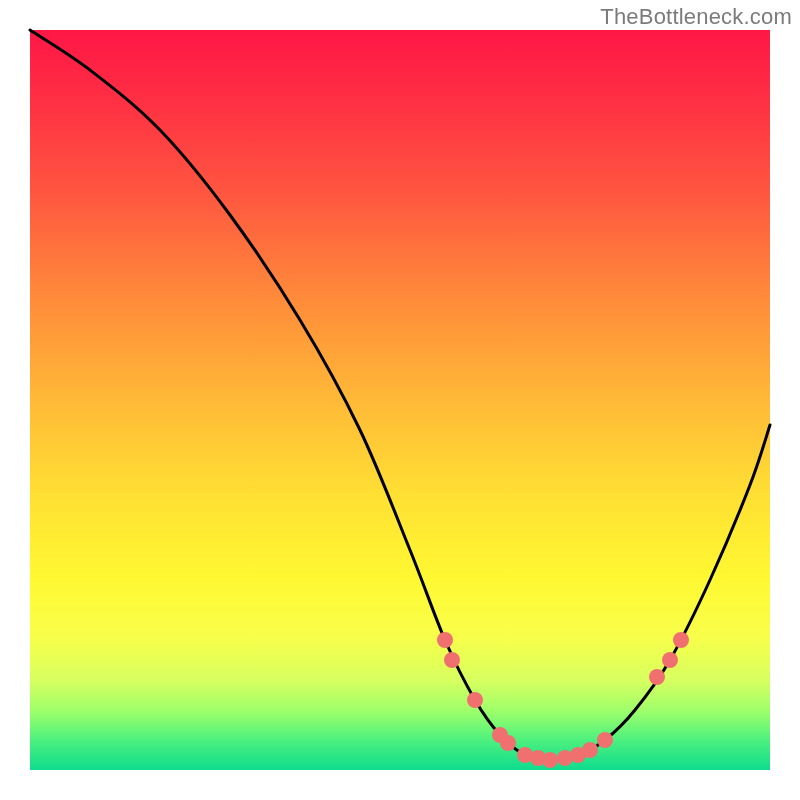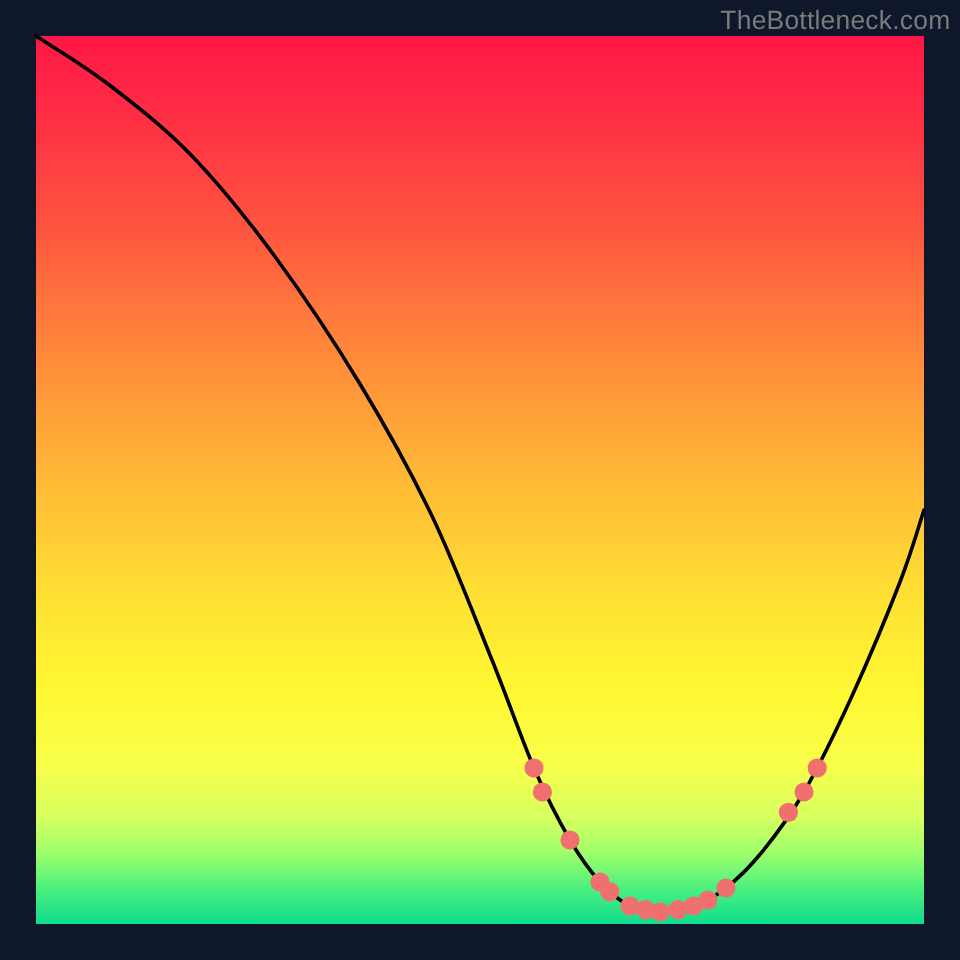--- a/index.html
+++ b/index.html
@@ -8,21 +8,21 @@
     width: 800px;
     height: 800px;
     background: #000;
     overflow: hidden;
     font-family: Arial, Helvetica, sans-serif;
   }
   .stage {
     position: relative;
     width: 800px;
     height: 800px;
-    background: #0f172a;
+    background: #ffffff;
   }
   .plot {
     position: absolute;
     left: 30px;
     top: 30px;
     width: 740px;
     height: 740px;
     
     background: linear-gradient(
       to bottom,

